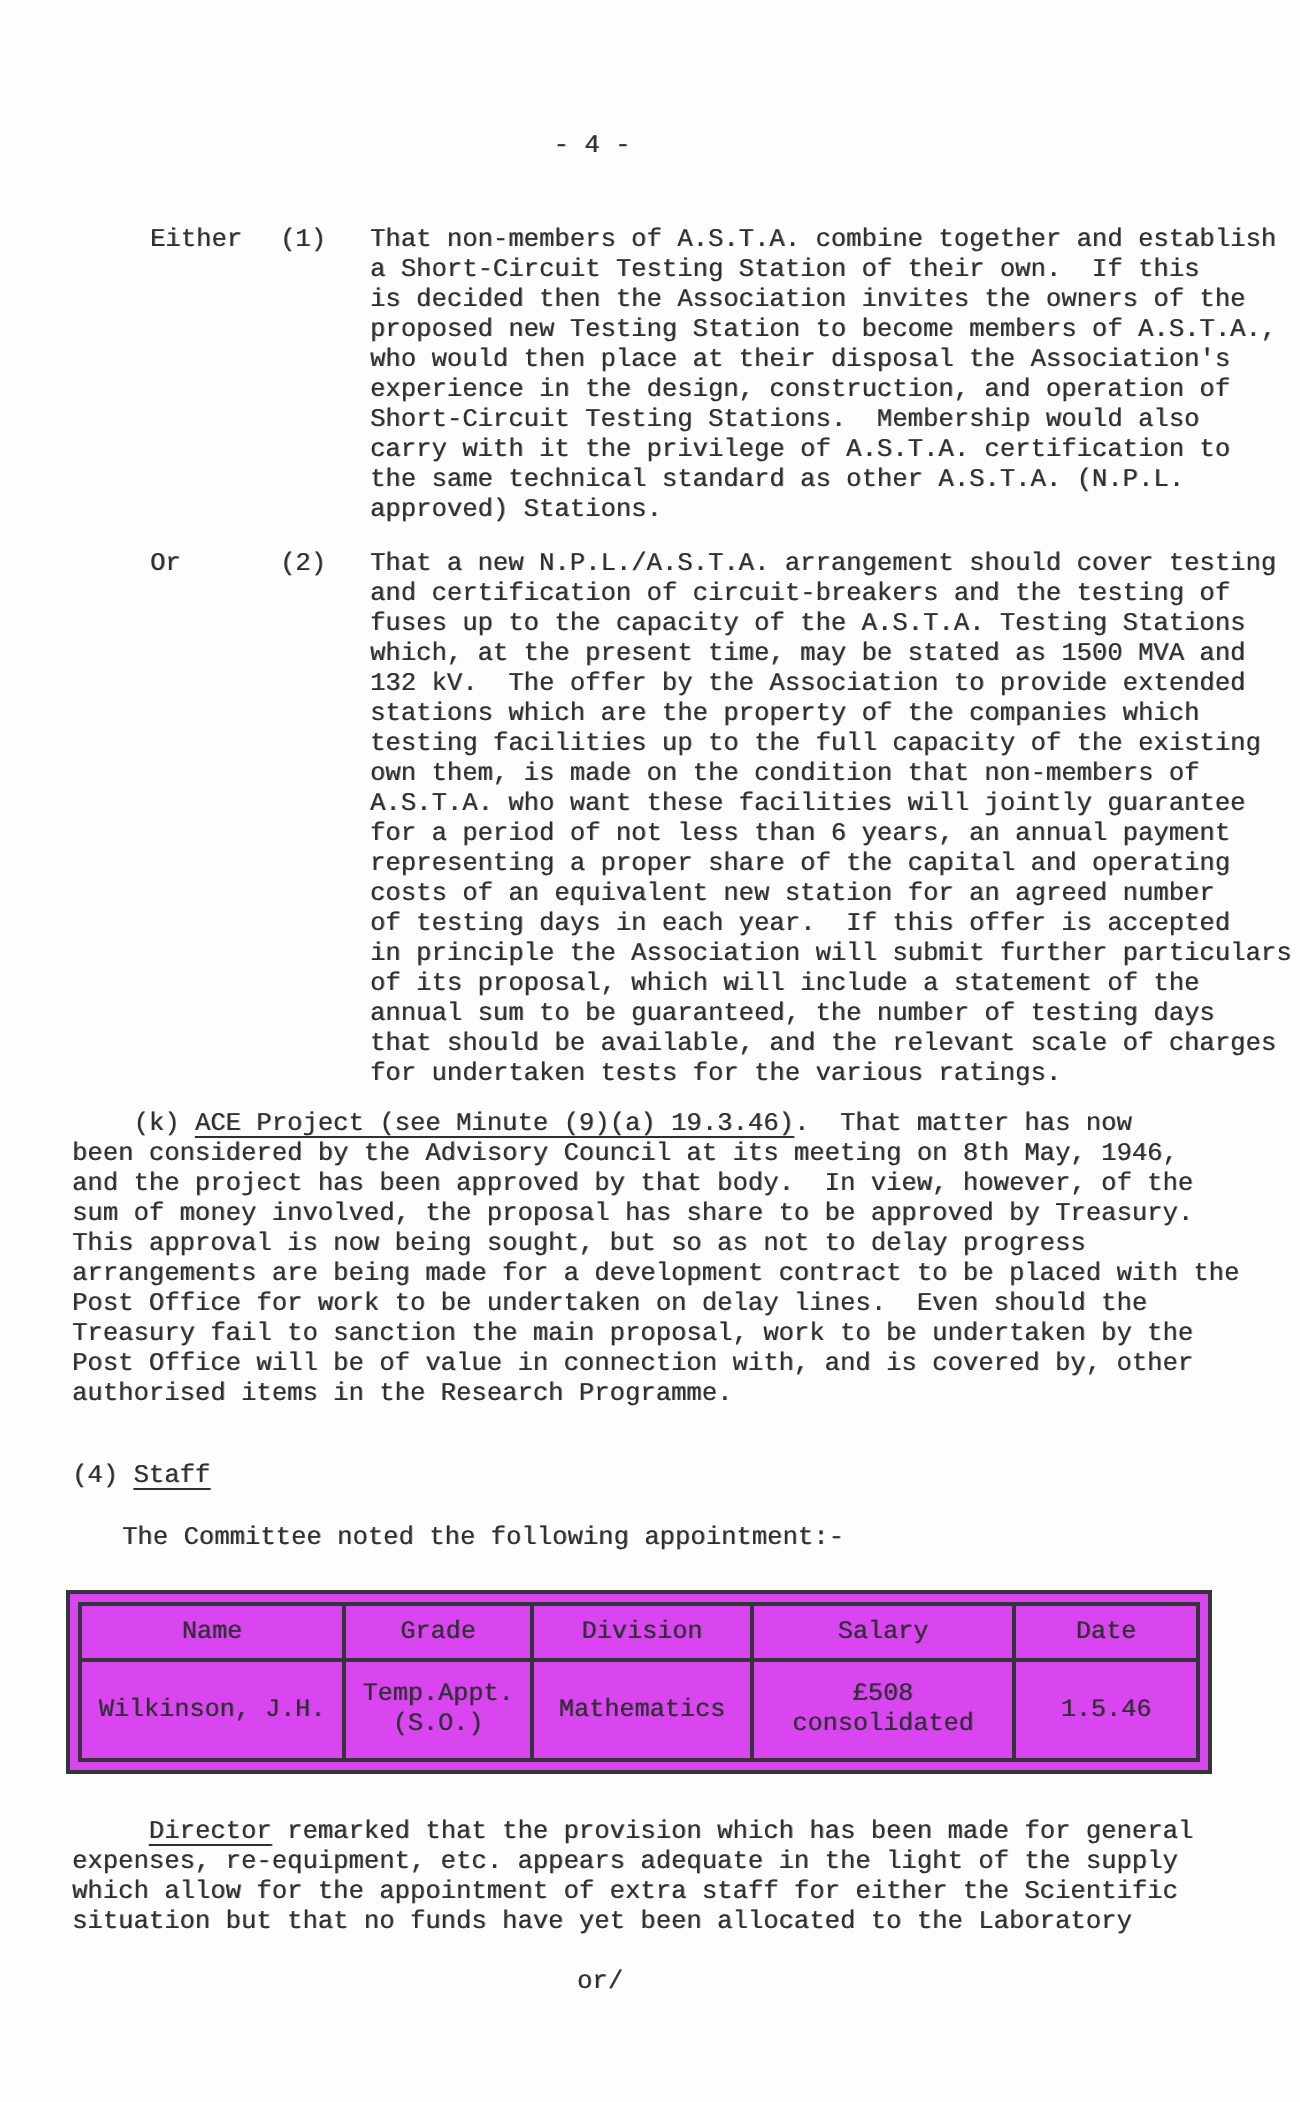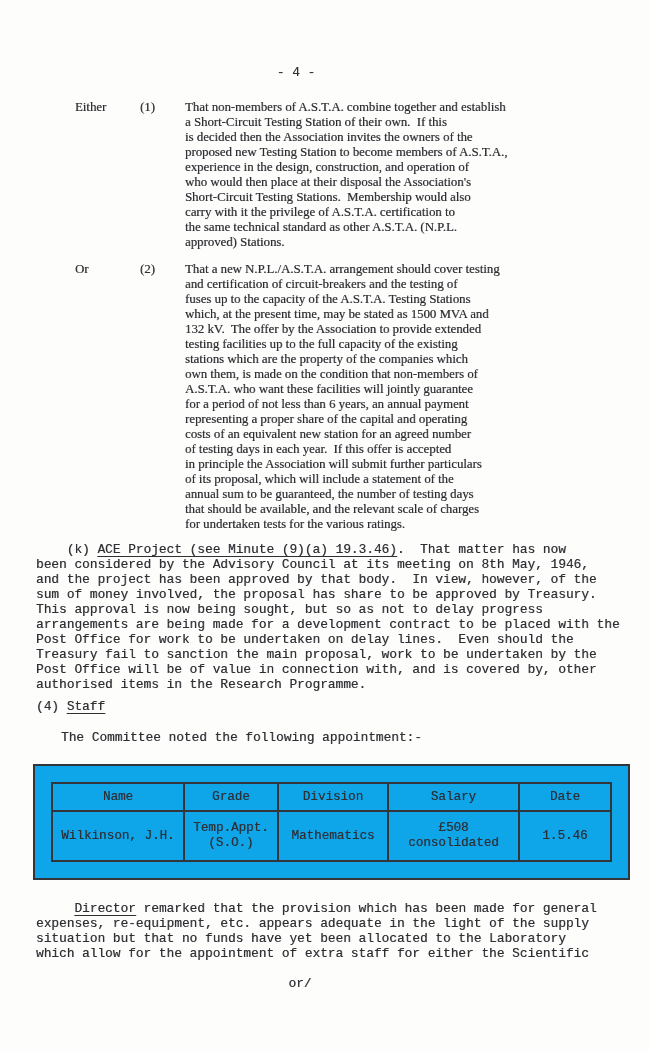--- a/index.html
+++ b/index.html
@@ -14,37 +14,37 @@
     line-height:15px;
     color:#2e2e33;
     text-shadow:0.45px 0 0 rgba(46,46,51,0.5);
     overflow:hidden;
   }
   .line { white-space:pre; }
   .u { text-decoration:underline; text-underline-offset:2.5px; text-decoration-thickness:1px; }
 
   .page-number { width:520px; text-align:center; }
 
-  .options { margin-top:20px;font-family:Liberation Serif, serif; }
+  .options { margin-top:32px; }
   .option { display:flex; margin-left:39px; }
   .option + .option { margin-top:12px; }
   .opt-label { width:65px; flex:0 0 auto; }
   .opt-num { width:45px; flex:0 0 auto; }
   .opt-text { flex:1; }
 
   .para-k { margin-top:10px; }
-  .heading-4 { margin-top:7px; }
+  .heading-4 { margin-top:26px; }
   .committee { margin-top:16px; margin-left:25px; }
 
   .table-wrap {
     display:inline-block;
     margin-top:19px; margin-left:-3px;
     border:2px solid #34343b;
-    padding:16px;
-    background:#0ea5e9;
+    padding:4px;
+    background:#d946ef;
   }
   table { border-collapse:collapse; table-layout:fixed; }
   th,td {
     border:2px solid #34343b;
     text-align:center;
     padding:1px 1px;
     white-space:pre-line;
     font-weight:normal;
     font-size:12.6px;
     overflow:hidden;
@@ -65,39 +65,39 @@
 
   <div class="options">
     <div class="option">
       <div class="opt-label line">Either</div>
       <div class="opt-num line">(1)</div>
       <div class="opt-text">
           <div class="line">That non-members of A.S.T.A. combine together and establish</div>
           <div class="line">a Short-Circuit Testing Station of their own.  If this</div>
           <div class="line">is decided then the Association invites the owners of the</div>
           <div class="line">proposed new Testing Station to become members of A.S.T.A.,</div>
+          <div class="line">who would then place at their disposal the Association's</div>
           <div class="line">experience in the design, construction, and operation of</div>
-          <div class="line">who would then place at their disposal the Association's</div>
           <div class="line">Short-Circuit Testing Stations.  Membership would also</div>
           <div class="line">carry with it the privilege of A.S.T.A. certification to</div>
           <div class="line">the same technical standard as other A.S.T.A. (N.P.L.</div>
           <div class="line">approved) Stations.</div>
         </div>
     </div>
     <div class="option">
       <div class="opt-label line">Or</div>
       <div class="opt-num line">(2)</div>
       <div class="opt-text">
           <div class="line">That a new N.P.L./A.S.T.A. arrangement should cover testing</div>
           <div class="line">and certification of circuit-breakers and the testing of</div>
           <div class="line">fuses up to the capacity of the A.S.T.A. Testing Stations</div>
           <div class="line">which, at the present time, may be stated as 1500 MVA and</div>
           <div class="line">132 kV.  The offer by the Association to provide extended</div>
+          <div class="line">stations which are the property of the companies which</div>
           <div class="line">testing facilities up to the full capacity of the existing</div>
-          <div class="line">stations which are the property of the companies which</div>
           <div class="line">own them, is made on the condition that non-members of</div>
           <div class="line">A.S.T.A. who want these facilities will jointly guarantee</div>
           <div class="line">for a period of not less than 6 years, an annual payment</div>
           <div class="line">representing a proper share of the capital and operating</div>
           <div class="line">costs of an equivalent new station for an agreed number</div>
           <div class="line">of testing days in each year.  If this offer is accepted</div>
           <div class="line">in principle the Association will submit further particulars</div>
           <div class="line">of its proposal, which will include a statement of the</div>
           <div class="line">annual sum to be guaranteed, the number of testing days</div>
           <div class="line">that should be available, and the relevant scale of charges</div>
@@ -153,19 +153,19 @@
             <td>1.5.46</td>
           </tr>
         </tbody>
       </table>
   </div>
 
 
   <div class="para-director">
       <div class="line"><span>     </span><span class="u">Director</span><span> remarked that the provision which has been made for general</span></div>
       <div class="line">expenses, re-equipment, etc. appears adequate in the light of the supply</div>
+      <div class="line">which allow for the appointment of extra staff for either the Scientific</div>
       <div class="line">situation but that no funds have yet been allocated to the Laboratory</div>
-      <div class="line">which allow for the appointment of extra staff for either the Scientific</div>
     </div>
 
   <div class="footer-mark line">or/</div>
 
 </div>
 
 </body></html>

